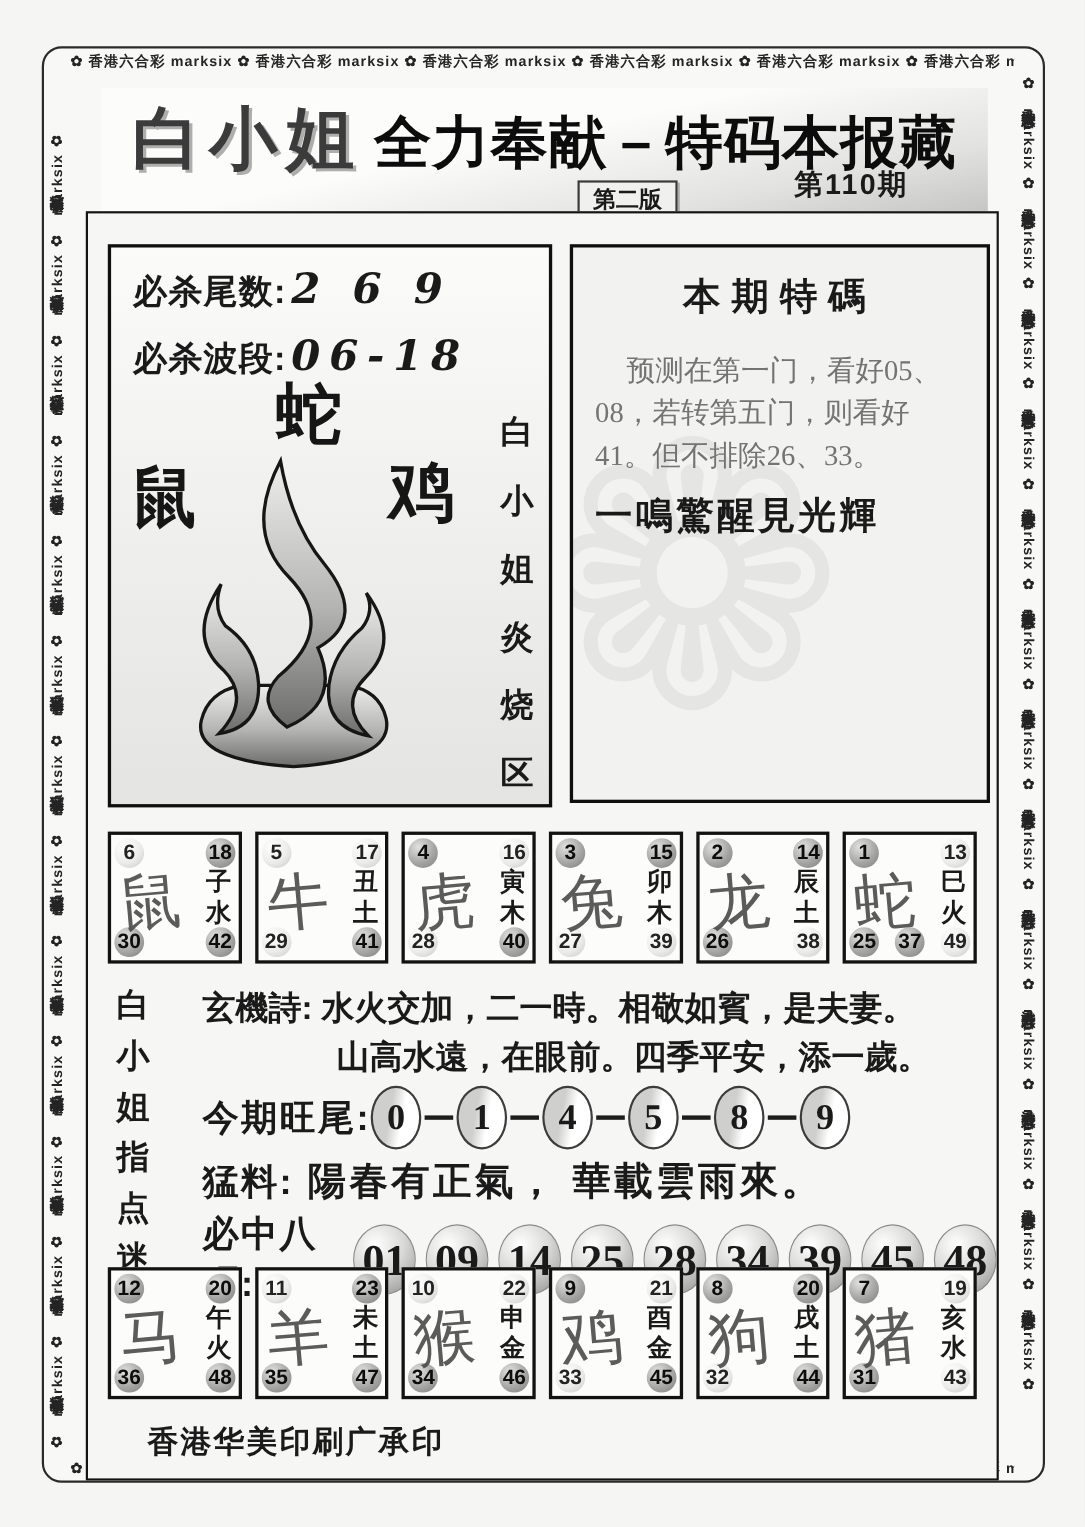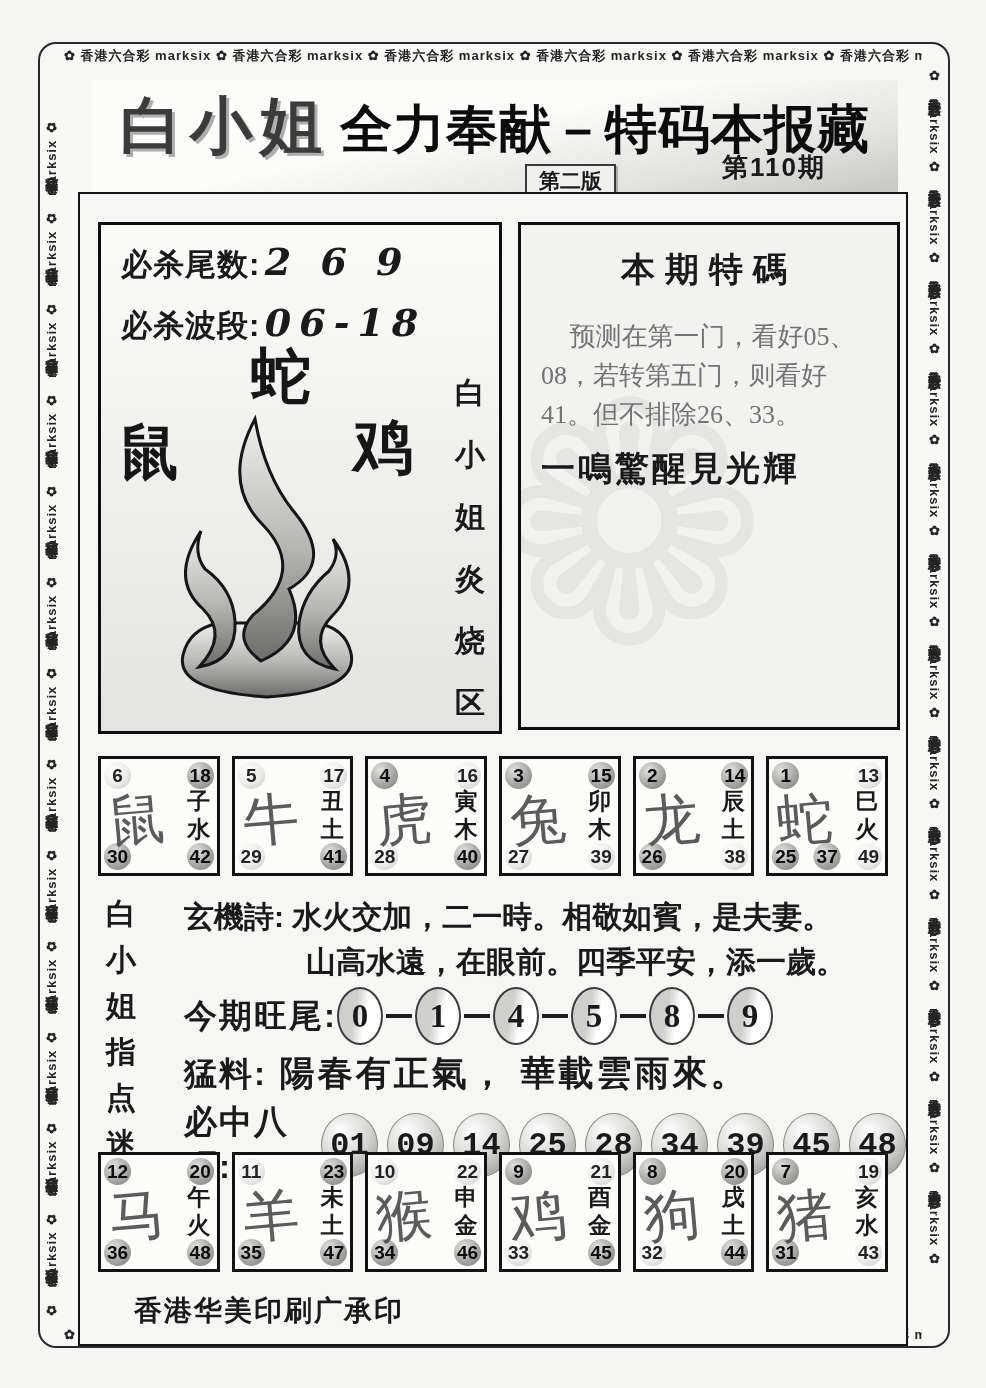--- a/index.html
+++ b/index.html
@@ -60,21 +60,21 @@
   
   .gutter{position:absolute;left:20px;top:700px;width:42px;display:flex;flex-direction:column;gap:5px;font-size:30px;font-weight:800;text-align:center;}
   .poem{position:absolute;left:104px;top:700px;font-size:30px;font-weight:800;line-height:45px;white-space:nowrap;}
   .poem-line2{margin-left:122px;}
   .tail-row{position:absolute;left:104px;top:793px;display:flex;align-items:center;white-space:nowrap;}
   .row-label{font-size:33px;font-weight:800;letter-spacing:2px;}
   .tail-oval{width:42px;height:54px;border:2px solid #3c3c3c;border-radius:50%;display:inline-flex;align-items:center;justify-content:center;font-size:33px;font-weight:700;background:linear-gradient(100deg,#cfcfcd 38%,#ffffff 62%);font-family:"Liberation Serif",serif;}
   .tail-dash{width:26px;border-top:4px solid #1d1d1d;margin:0 3px;}
   .hot-row{position:absolute;left:104px;top:856px;font-size:35px;font-weight:800;letter-spacing:3px;white-space:nowrap;}
   .codes-row{position:absolute;left:104px;top:906px;display:flex;align-items:center;gap:9px;}
-  .code-ball{width:55px;height:62px;border-radius:50%;display:inline-flex;align-items:center;justify-content:center;font-size:32px;font-weight:700;background:radial-gradient(circle at 35% 28%,#ffffff,#d9d9d7 45%,#a2a2a0 85%,#8b8b89);border:1px solid #8a8a88;font-family:Liberation Mono, monospace;}
+  .code-ball{width:55px;height:62px;border-radius:50%;display:inline-flex;align-items:center;justify-content:center;font-size:40px;font-weight:700;background:radial-gradient(circle at 35% 28%,#ffffff,#d9d9d7 45%,#a2a2a0 85%,#8b8b89);border:1px solid #8a8a88;font-family:Liberation Serif, serif;}
   
   .footer{position:absolute;left:20px;top:1098px;width:786px;display:flex;justify-content:space-between;padding:0 34px;box-sizing:border-box;font-size:28px;font-weight:700;letter-spacing:2px;}
 </style>
 </head>
 <body>
 
 <div class="page">
   <div class="outer-frame"></div>
   <div class="bstrip h top" id="border-top">✿ 香港六合彩 marksix ✿ 香港六合彩 marksix ✿ 香港六合彩 marksix ✿ 香港六合彩 marksix ✿ 香港六合彩 marksix ✿ 香港六合彩 marksix ✿ 香港六合彩 marksix ✿ 香港六合彩 marksix ✿ 香港六合彩 marksix ✿</div>
   <div class="bstrip h bottom" id="border-bottom">✿ 香港六合彩 marksix ✿ 香港六合彩 marksix ✿ 香港六合彩 marksix ✿ 香港六合彩 marksix ✿ 香港六合彩 marksix ✿ 香港六合彩 marksix ✿ 香港六合彩 marksix ✿ 香港六合彩 marksix ✿ 香港六合彩 marksix ✿</div>

